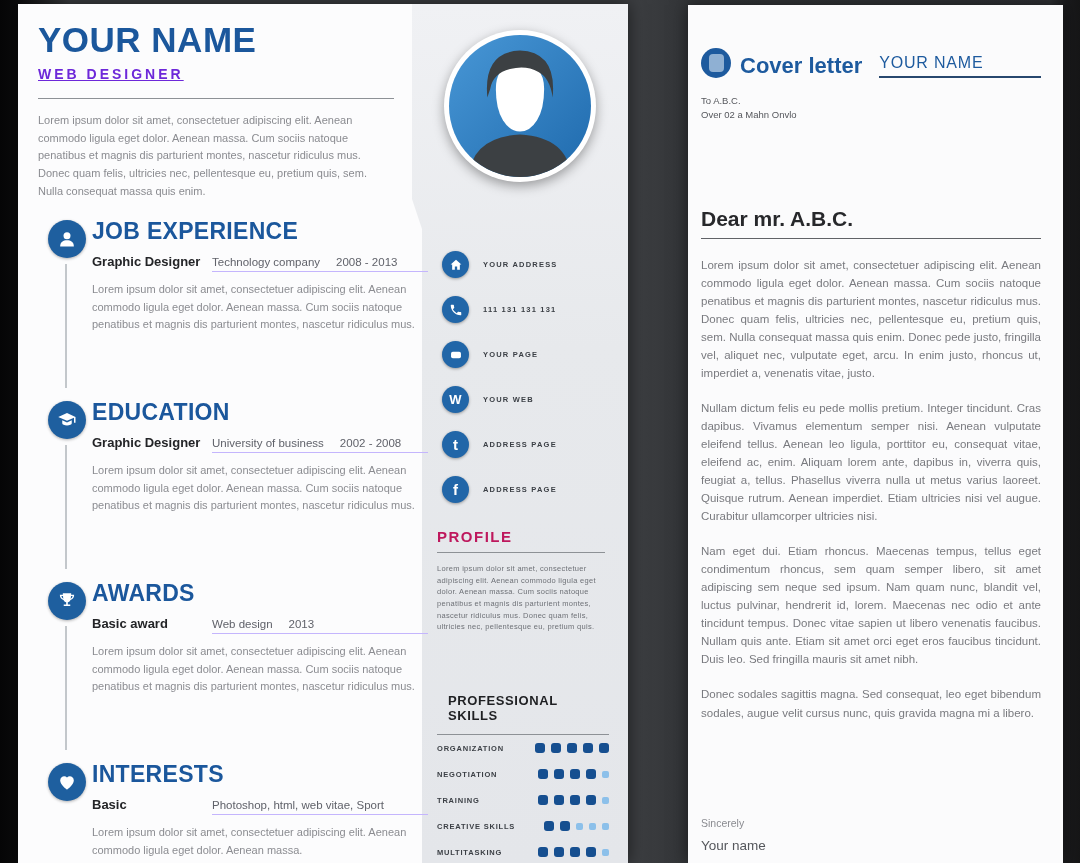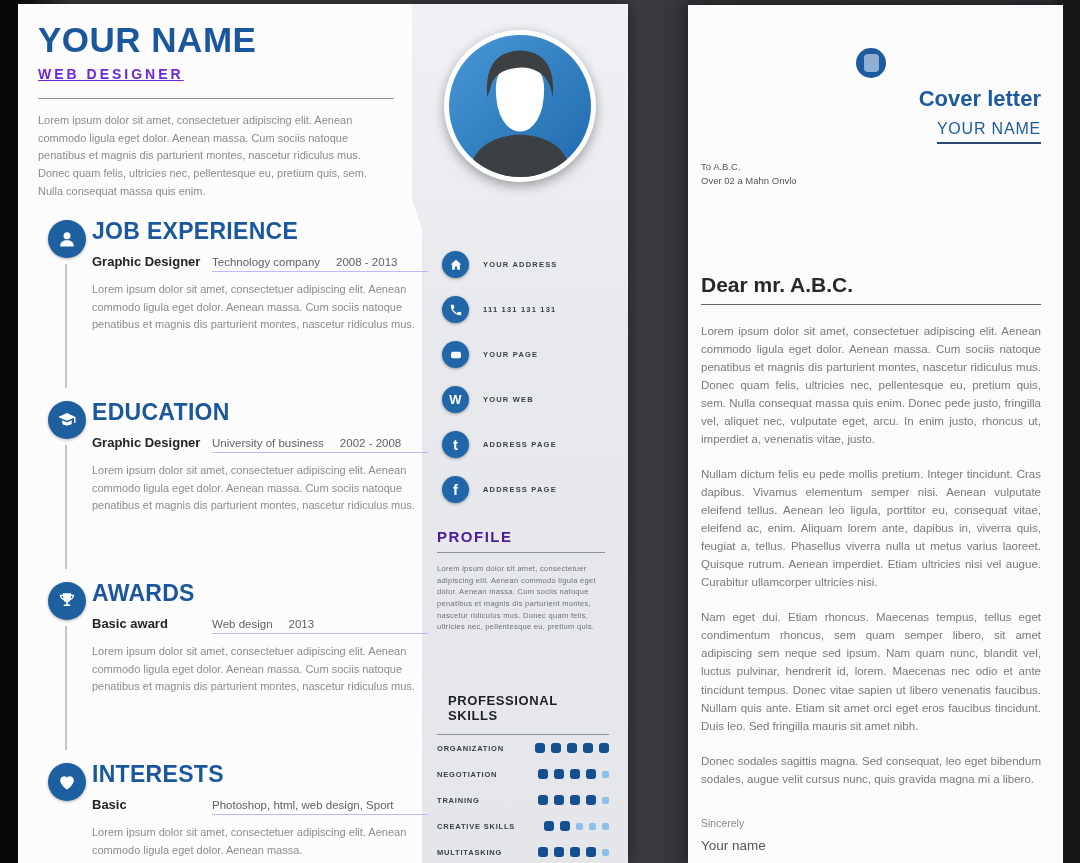--- a/index.html
+++ b/index.html
@@ -30,35 +30,35 @@
   
   .avatar-wrap{position:absolute;top:26px;left:50%;transform:translateX(-50%);width:152px;height:152px;padding:5px;background:#fff;border-radius:50%;box-shadow:0 4px 12px rgba(0,0,0,.35);}
   .avatar-wrap svg{width:142px;height:142px;display:block;}
   .contacts{position:absolute;top:238px;left:30px;}
   .contact{display:flex;align-items:center;height:45px;gap:14px;}
   .ccircle{width:27px;height:27px;border-radius:50%;background:#2166a8;display:flex;align-items:center;justify-content:center;box-shadow:0 1px 3px rgba(0,0,0,.35);flex-shrink:0;}
   .ccircle svg{width:14px;height:14px;fill:#fff;}
   .icon-letter{color:#fff;font-weight:bold;font-size:14px;line-height:1;}
   .clabel{font-size:7.5px;font-weight:bold;letter-spacing:1.2px;color:#3c4046;}
   .profile-block{position:absolute;top:524px;left:25px;width:168px;}
-  .profile-block h3{margin:0;font-size:15px;font-weight:bold;letter-spacing:1.5px;color:#4c1d95;}
+  .profile-block h3{margin:0;font-size:15px;font-weight:bold;letter-spacing:1.5px;color:#be185d;}
   .srule{height:1px;background:#8d9196;margin-top:7px;}
   .ptext{margin-top:10px;font-size:7.5px;line-height:1.55;letter-spacing:.3px;color:#6e7177;}
   .skills-block{position:absolute;top:678px;left:25px;width:172px;}
   .skills-block h3{margin:11px;font-size:13px;font-weight:bold;letter-spacing:.6px;color:#1f2023;}
   .skill{display:flex;align-items:center;height:26px;}
   .skill:first-of-type{margin-top:12px;}
   .sname{flex:1;font-size:7.5px;font-weight:bold;letter-spacing:.8px;color:#3c4046;}
   .dots{display:flex;align-items:center;gap:6px;}
   .dot{display:inline-block;}
   .dot.filled{width:10px;height:10px;border-radius:3px;background:#164f90;}
   .dot.empty{width:7px;height:7px;border-radius:2px;background:#8cc0ea;}
   
   .page-cover{position:absolute;left:688px;top:5px;width:375px;height:858px;background:#fbfbfc;box-shadow:0 0 16px rgba(0,0,0,.5);padding:0 22px 0 13px;}
-  .chead{display:flex;align-items:flex-end;margin-top:43px;gap:9px;flex-direction:column;}
+  .chead{display:flex;align-items:flex-end;margin-top:43px;gap:9px;}
   .badge{width:30px;height:30px;border-radius:50%;background:#1d5a9e;display:flex;align-items:center;justify-content:center;flex-shrink:0;align-self:center;}
   .badge-inner{width:15px;height:18px;border-radius:4px;background:#8fb0d3;}
   .ctitle{font-size:22px;font-weight:bold;color:#1d5a9e;line-height:1.1;}
   .cname{flex:1;margin-left:8px;font-size:16px;color:#1d5a9e;letter-spacing:.8px;border-bottom:2px solid #27476e;padding-bottom:4px;}
   .toblock{margin-top:16px;font-size:9.5px;line-height:1.5;color:#55575c;}
   .salutation{margin-top:84px;font-size:21px;font-weight:bold;color:#27282b;}
   .salrule{height:1px;background:#606267;margin-top:7px;}
   .cpara{margin-top:17px;font-size:11.5px;line-height:1.57;color:#797a7f;text-align:justify;}
   .closing{position:absolute;left:13px;bottom:10px;}
   .sincerely{font-size:10.5px;color:#8a8b90;}
@@ -139,21 +139,21 @@
         <div class="section">
           <span class="sicon">
               <svg viewBox="0 0 24 24">
                 <path d="M12 21S3.8 15.6 3.8 9.8A4.7 4.7 0 0 1 12 6.7a4.7 4.7 0 0 1 8.2 3.1C20.2 15.6 12 21 12 21z"></path>
               </svg>
             </span>
           <h2>INTERESTS</h2>
           <div class="subrow">
             <span class="role">Basic</span>
             <span class="meta">
-              <span class="place">Photoshop, html, web design, Sport</span>
+              <span class="place">Photoshop, html, web vitae, Sport</span>
               <span class="sdate"></span>
             </span>
           </div>
           <div class="sbody">Lorem ipsum dolor sit amet, consectetuer adipiscing elit. Aenean commodo ligula eget dolor. Aenean massa.</div>
         </div>
       </div>
     </div>
 
     <div class="sidebar-content" style="position:absolute;right:0;top:0;width:216px;height:100%;">
       <div class="avatar-wrap">

